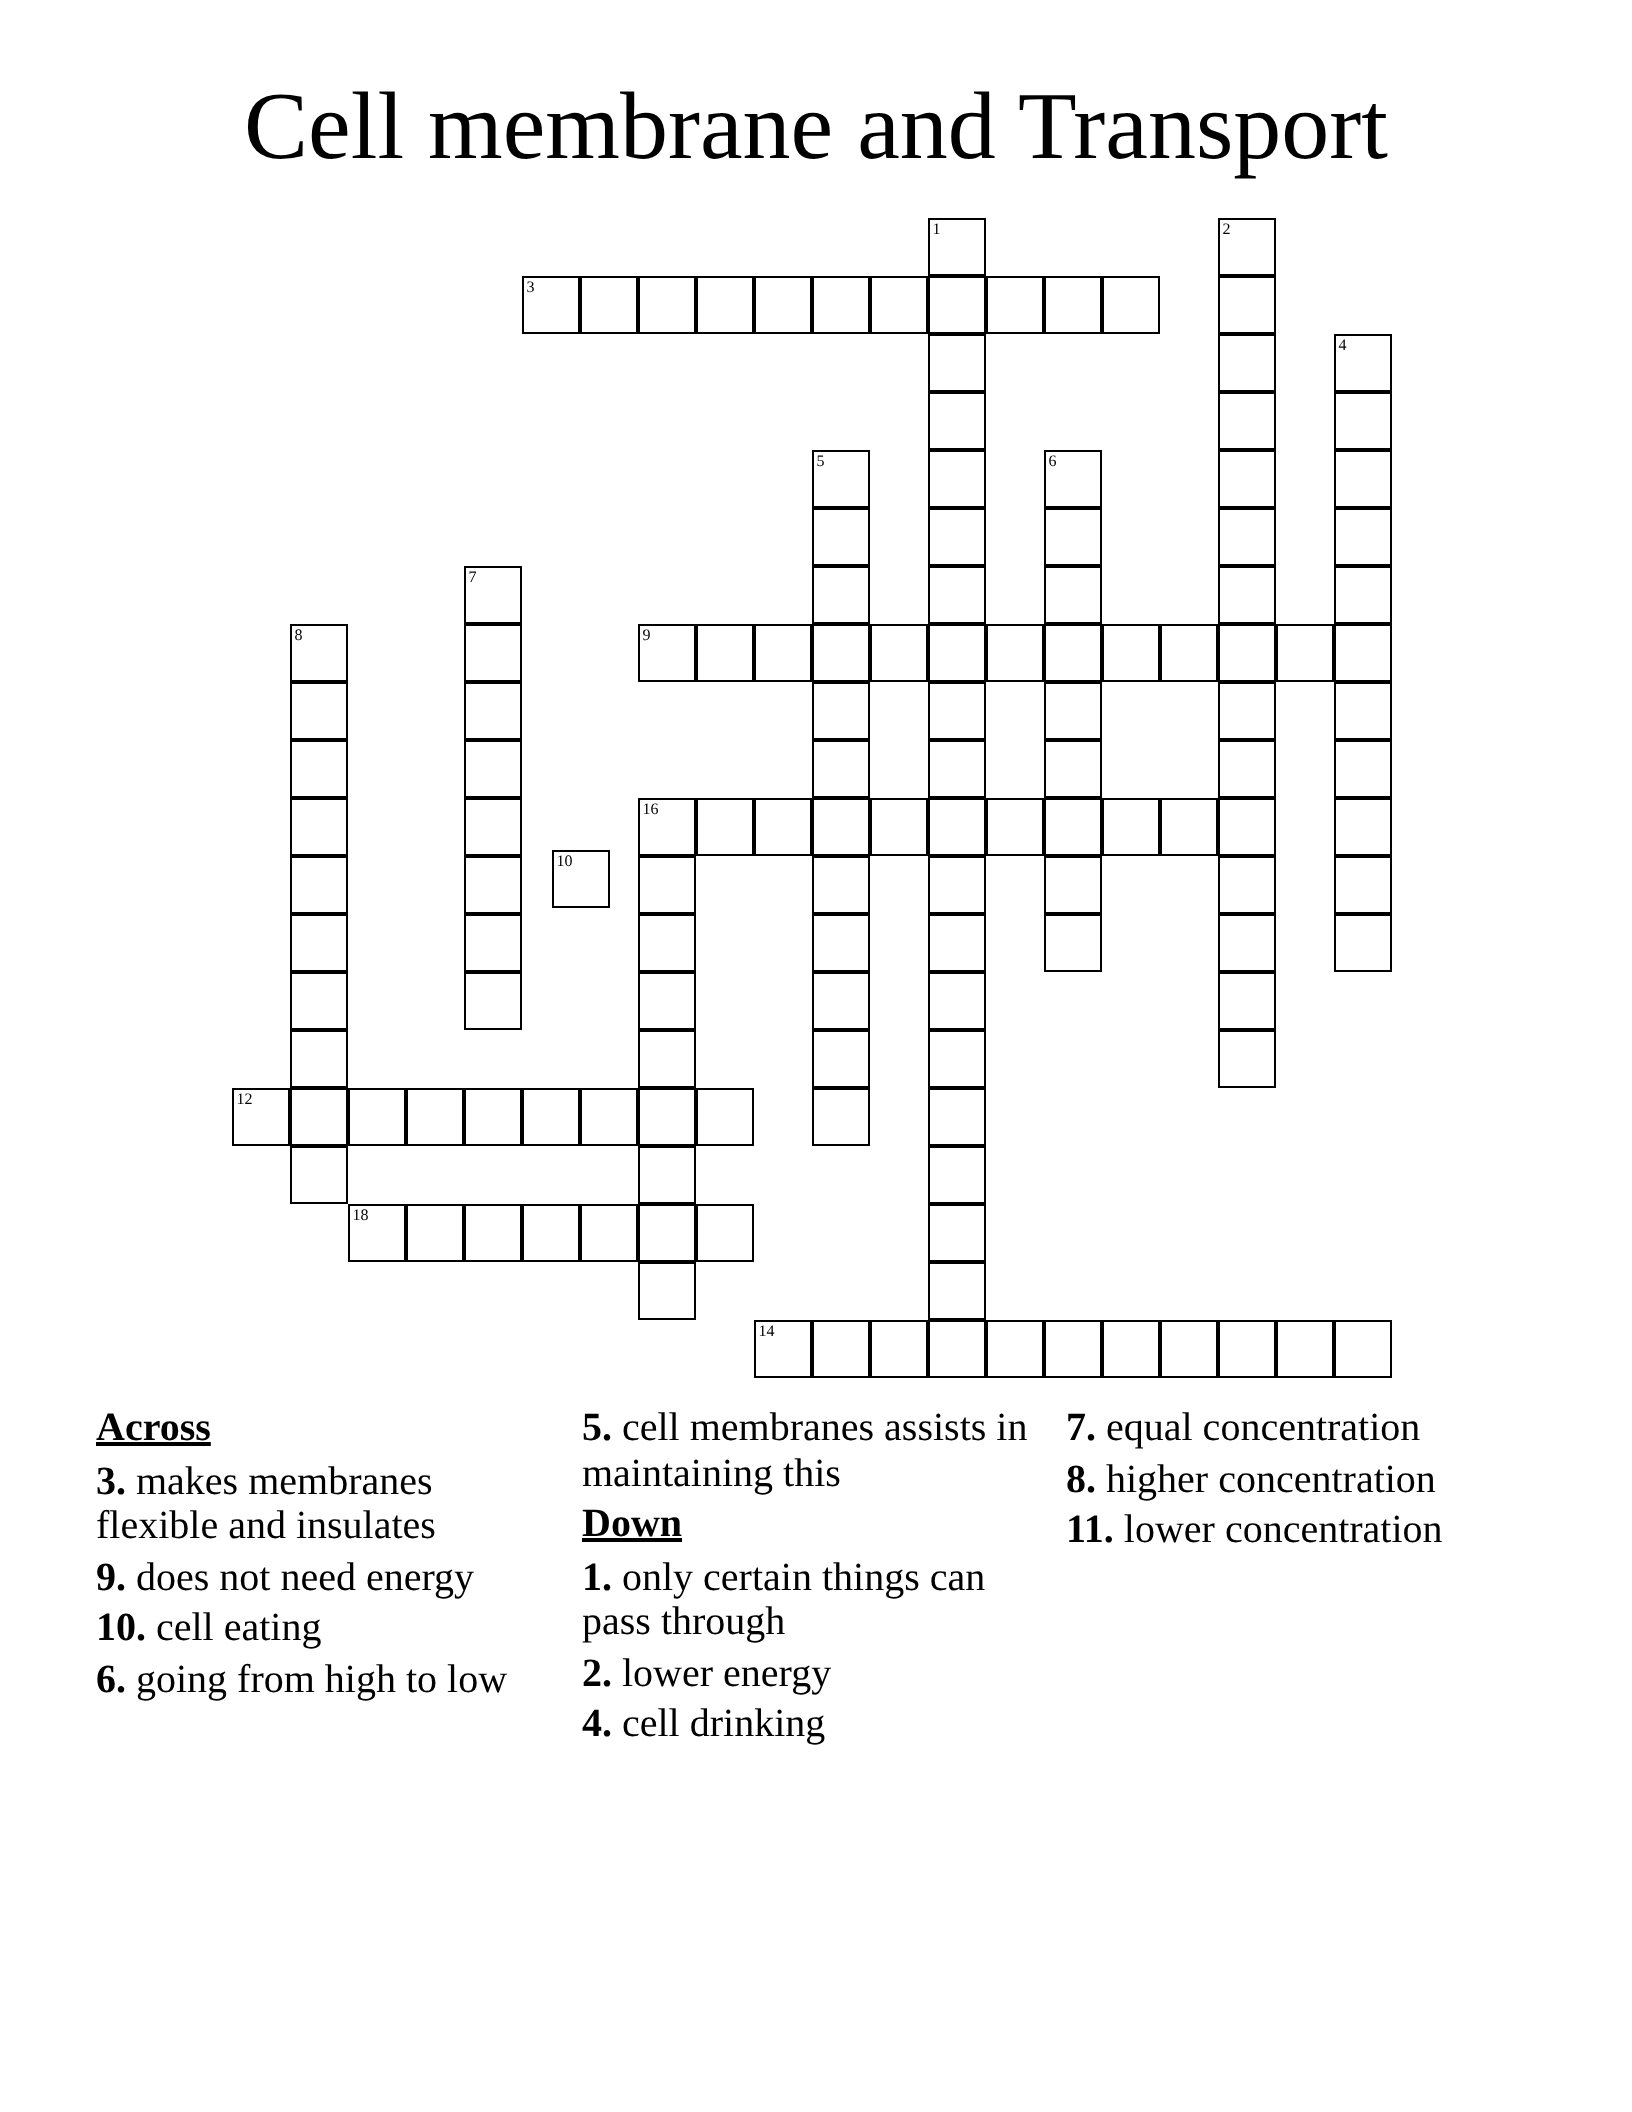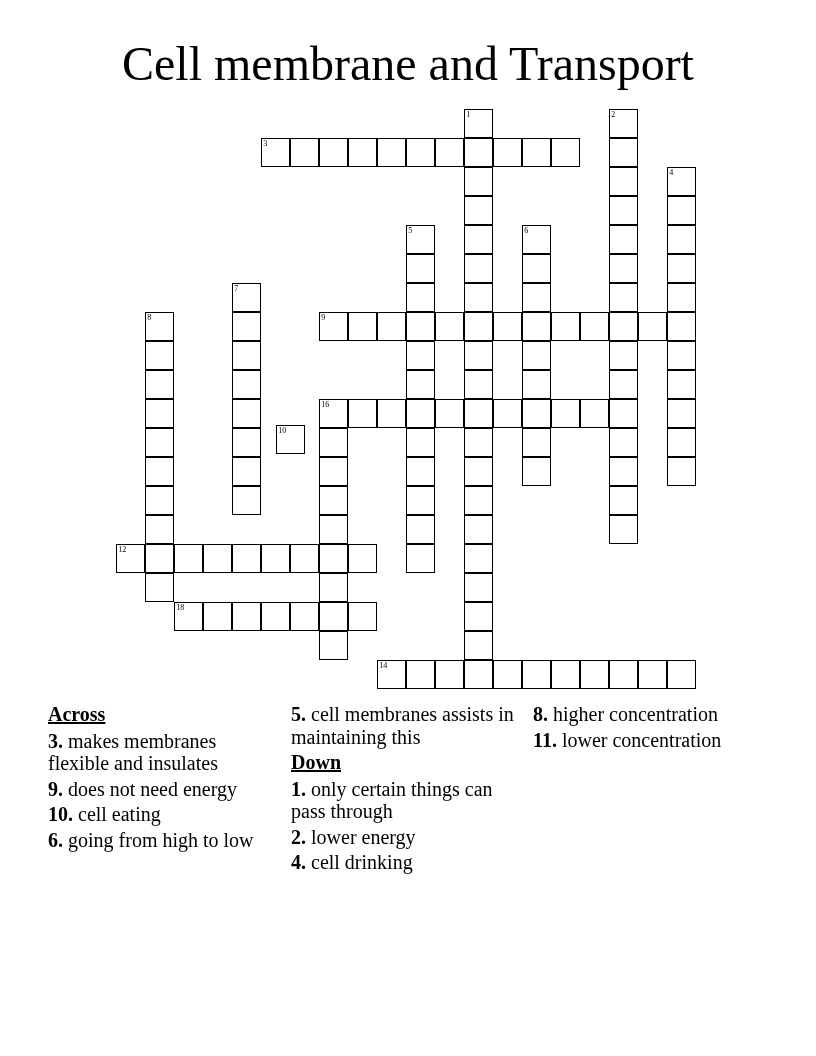--- a/index.html
+++ b/index.html
@@ -207,15 +207,16 @@
 
 <div class="clues col2">
   <span class="clue"><b>5.</b> <span>cell membranes assists in maintaining this</span></span>
   <span class="heading">Down</span>
   <span class="clue"><b>1.</b> <span>only certain things can pass through</span></span>
   <span class="clue"><b>2.</b> <span>lower energy</span></span>
   <span class="clue"><b>4.</b> <span>cell drinking</span></span>
 </div>
 
 <div class="clues col3">
+  <span class="clue"><b>7.</b> <span>equal concentration</span></span>
   <span class="clue"><b>8.</b> <span>higher concentration</span></span>
   <span class="clue"><b>11.</b> <span>lower concentration</span></span>
 </div>
 
 </body></html>

